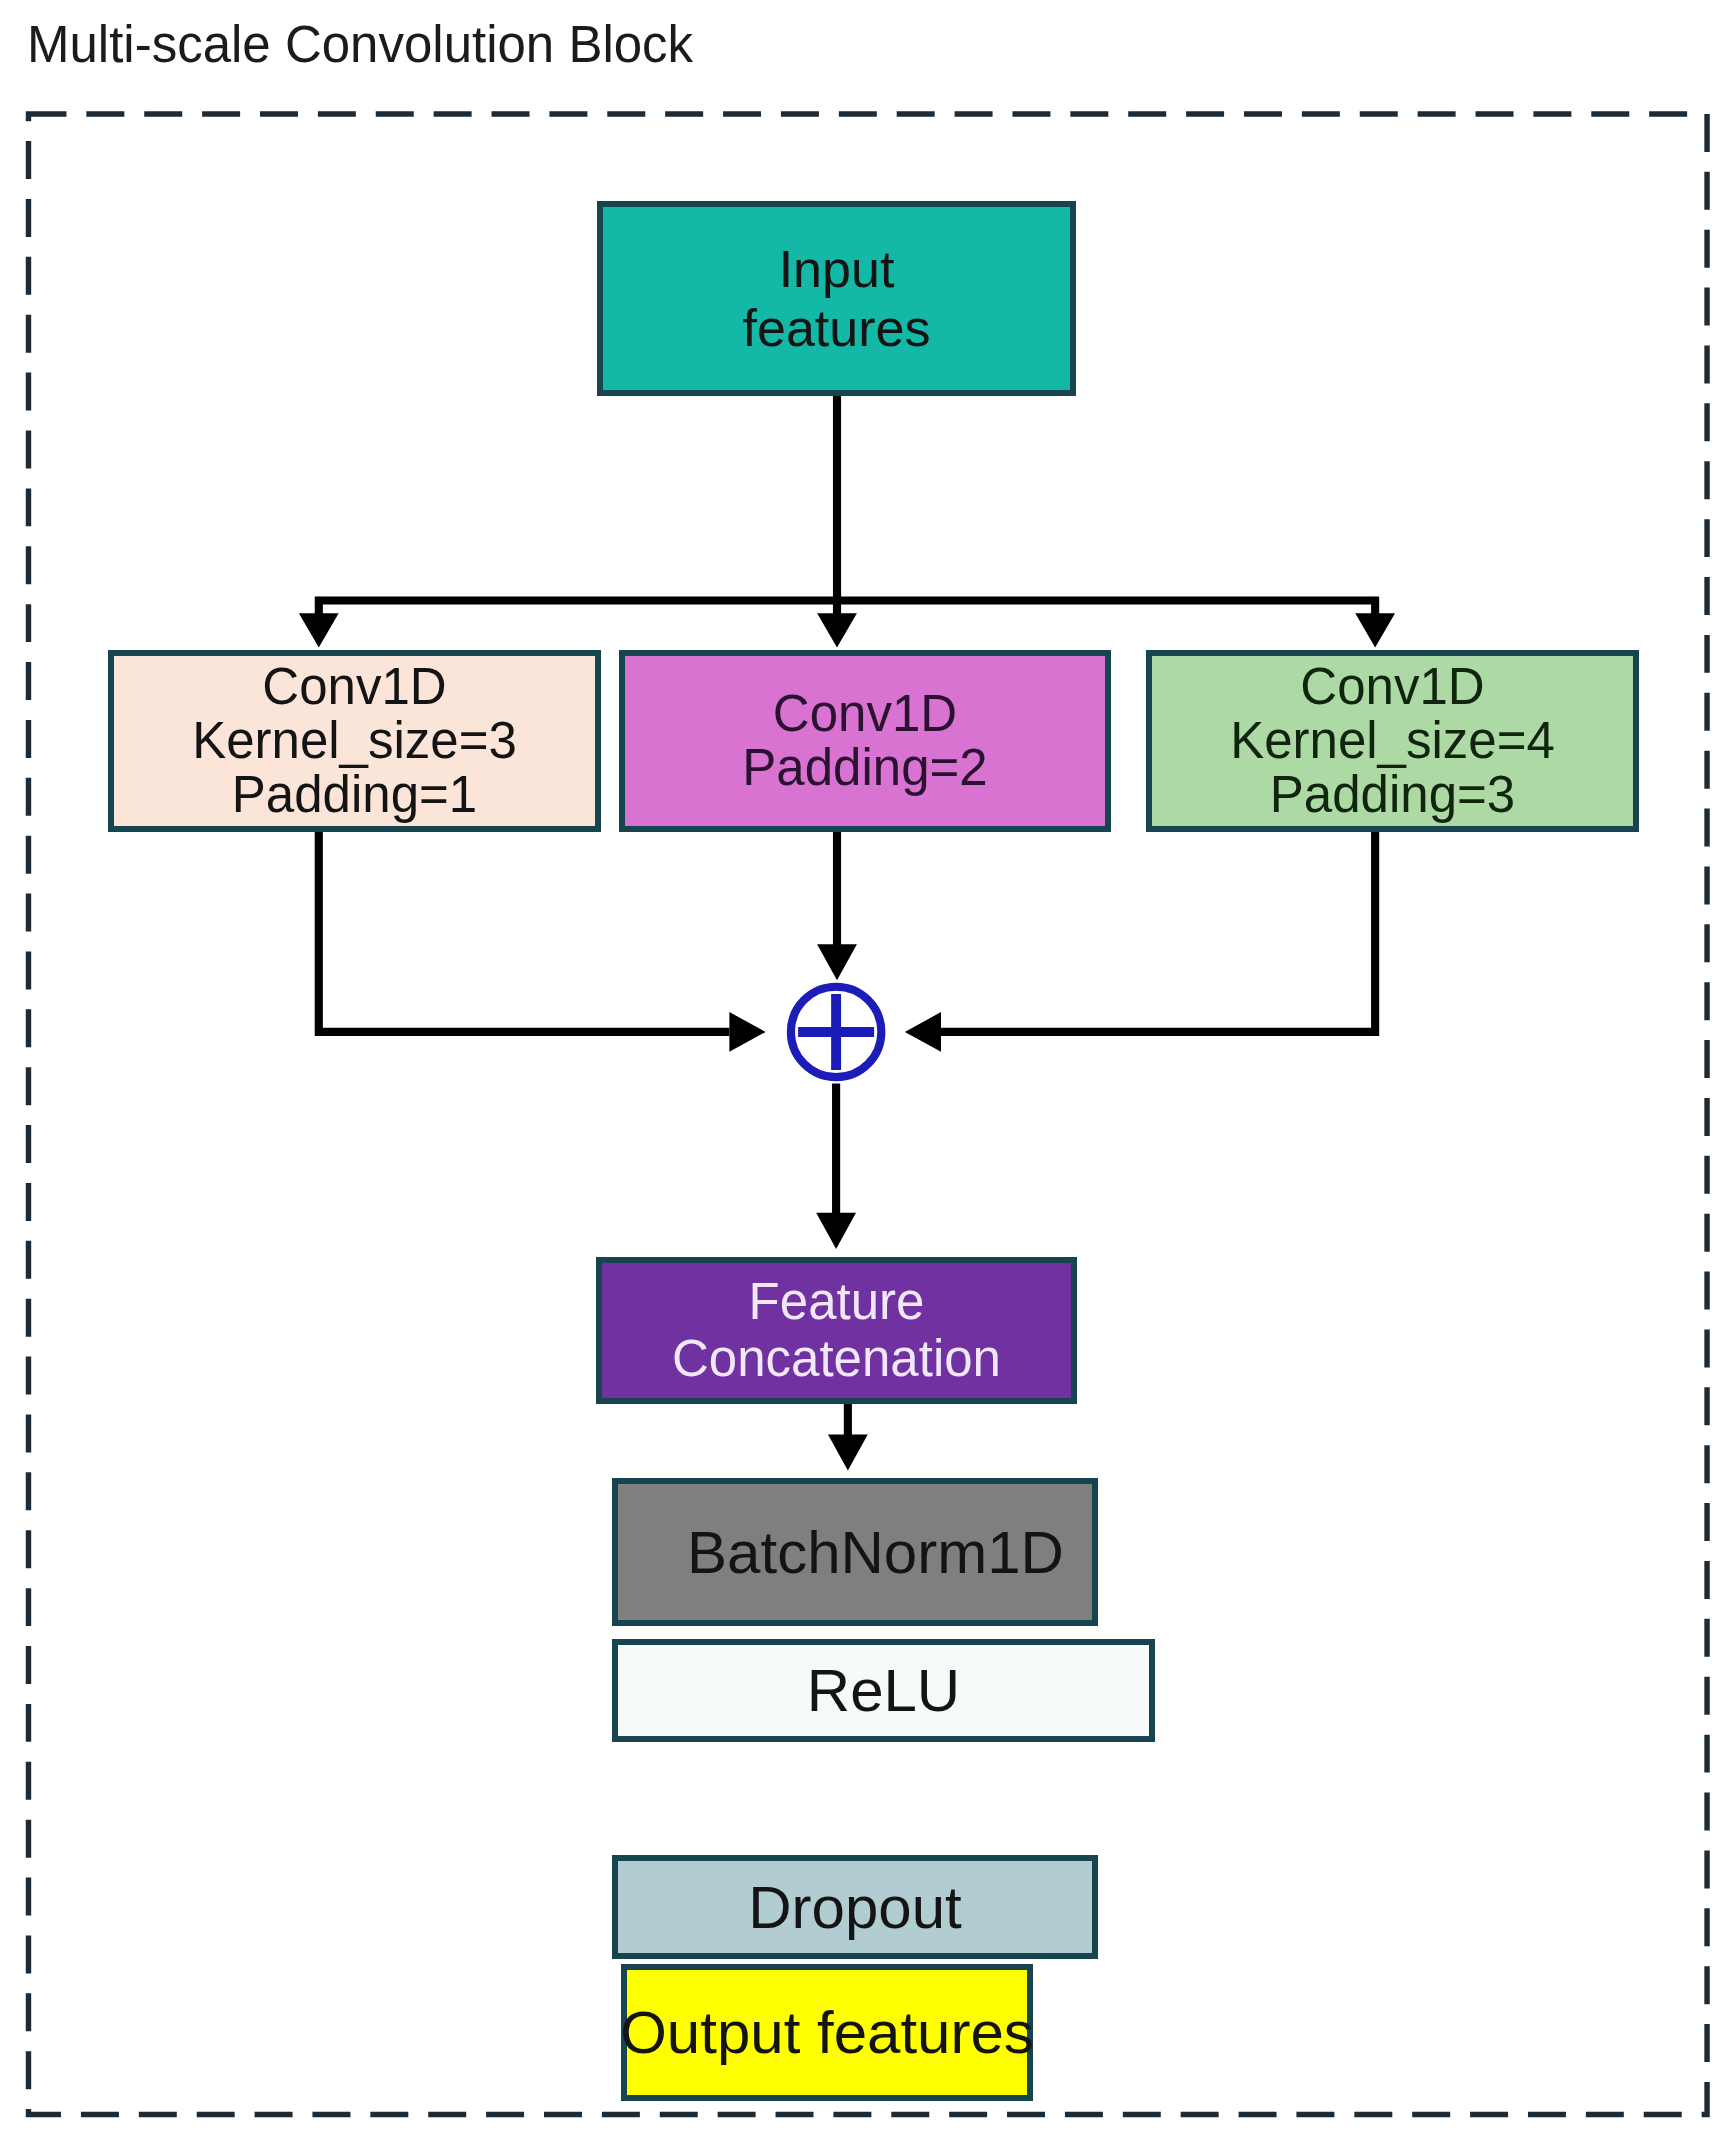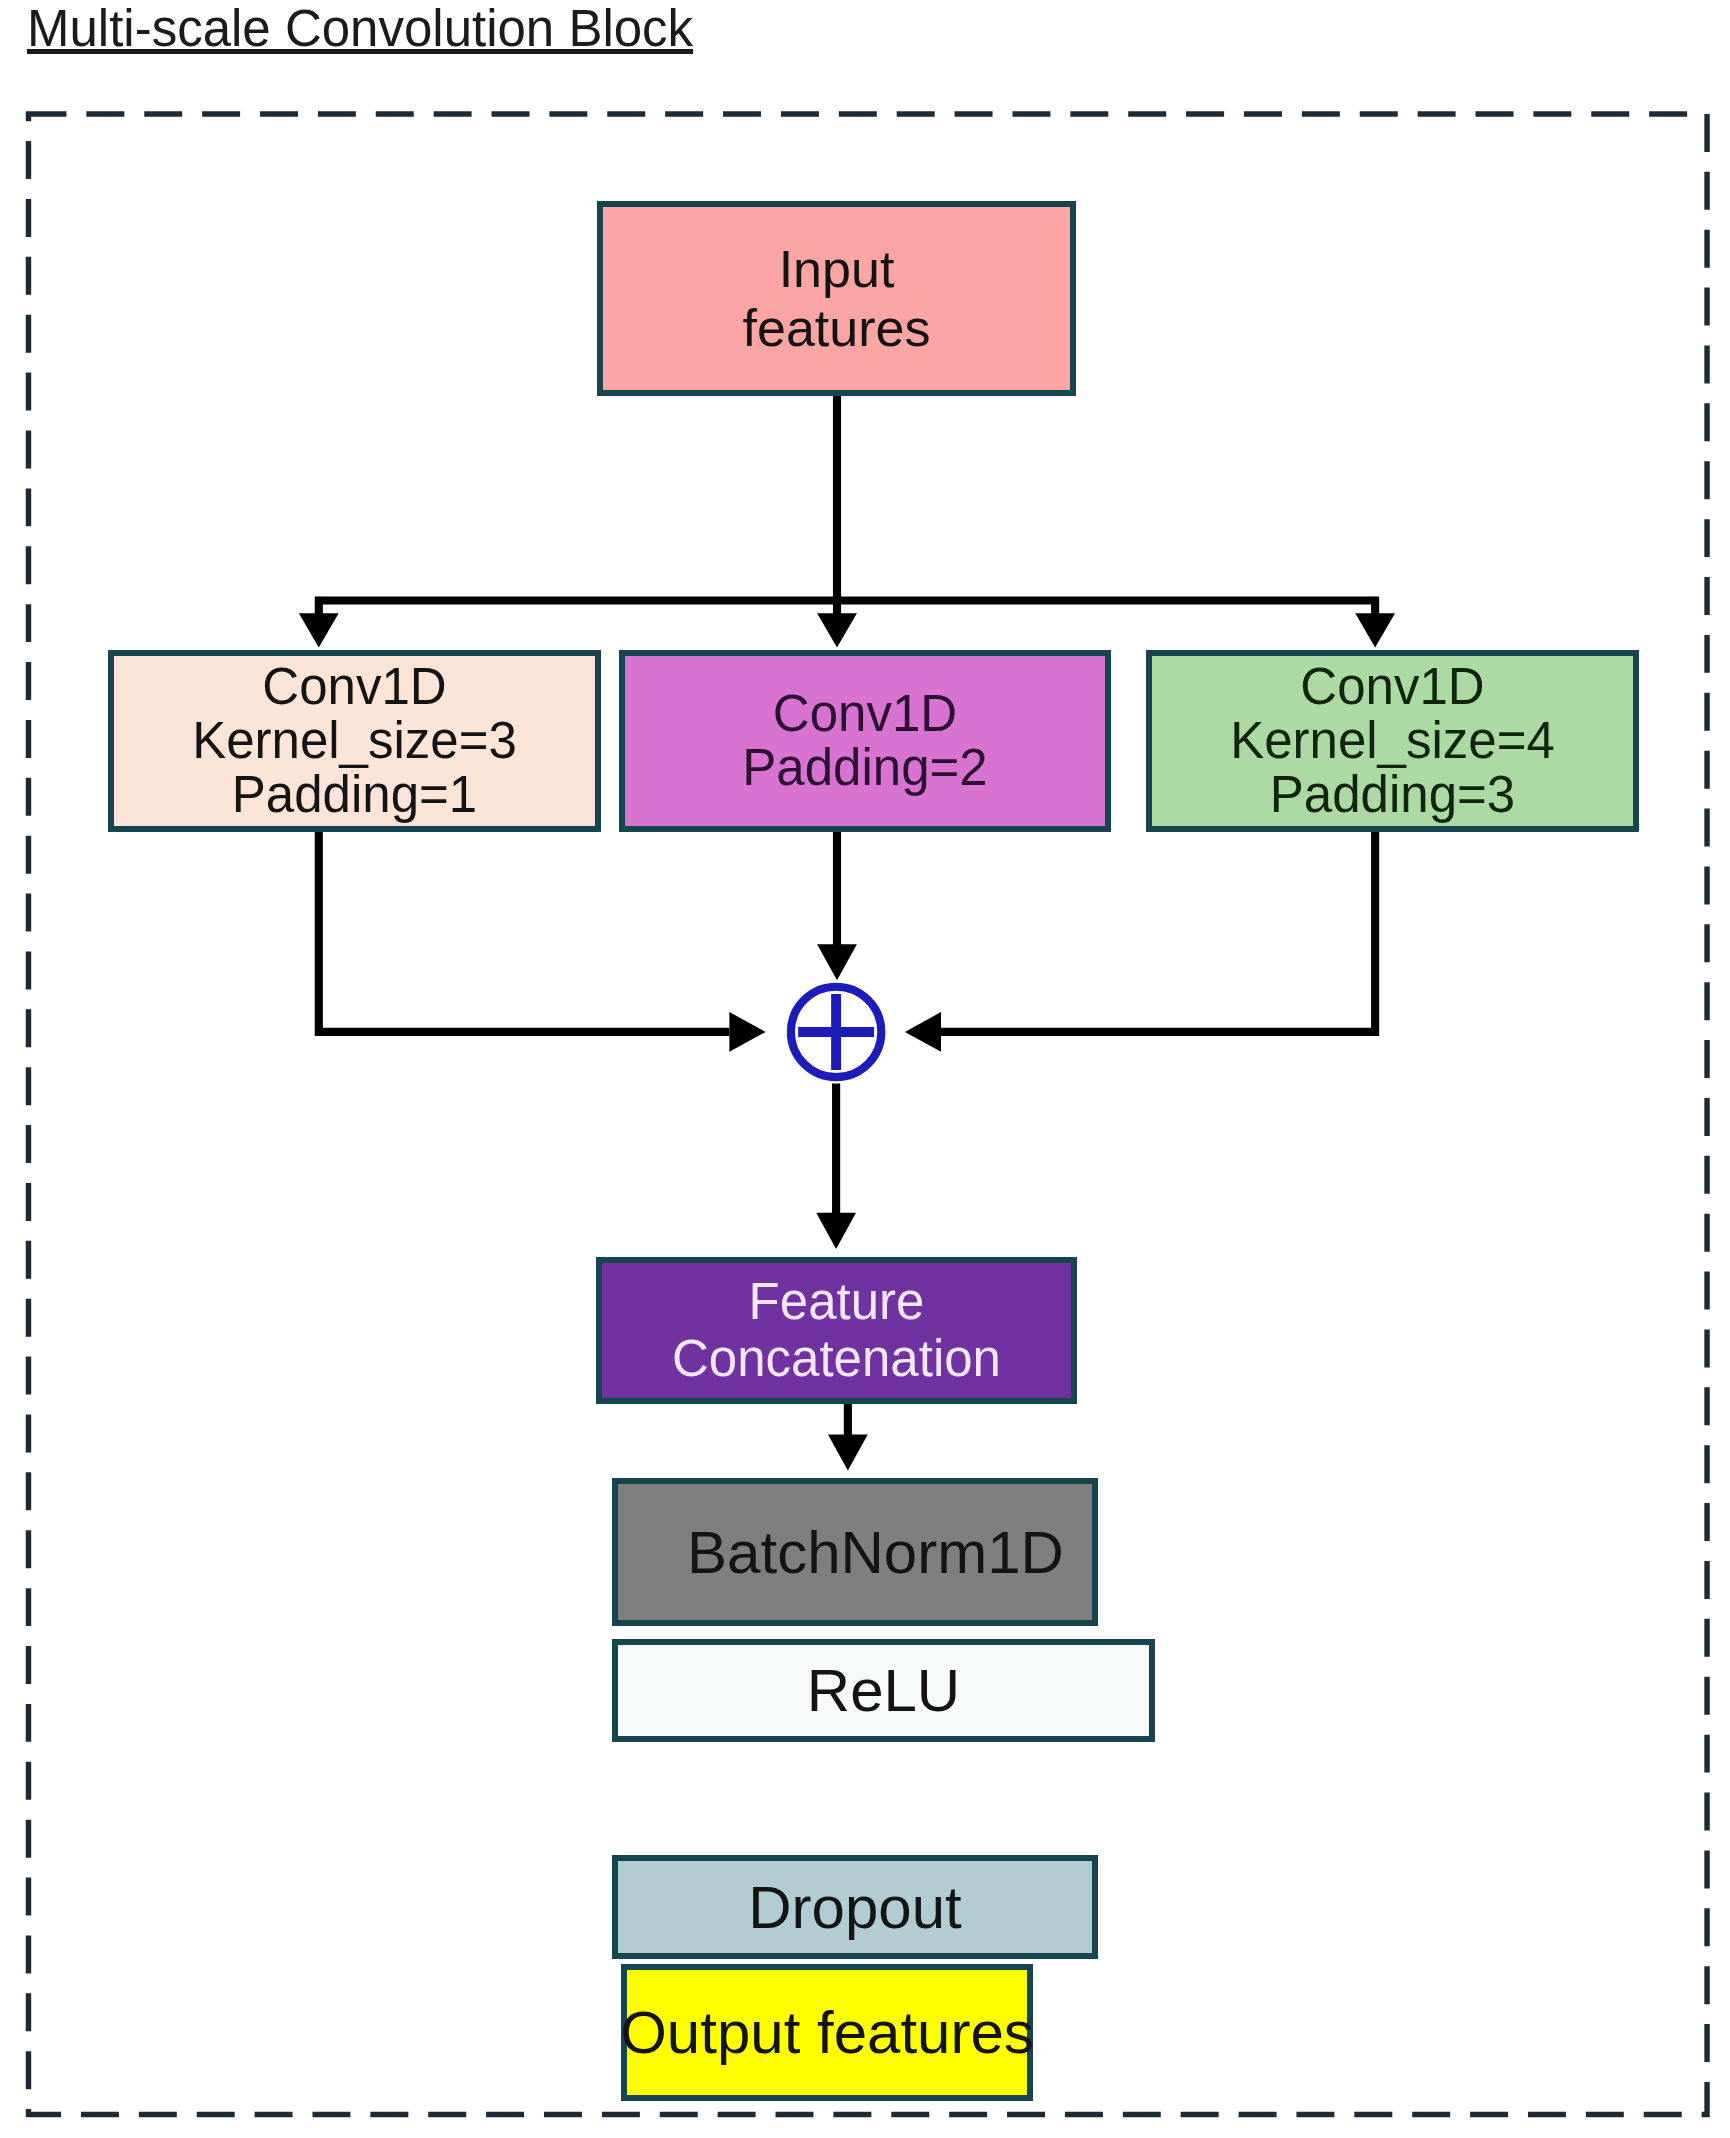--- a/index.html
+++ b/index.html
@@ -11,26 +11,25 @@
     position: relative;
     width: 1731px;
     height: 2138px;
     font-family: "Liberation Sans", sans-serif;
     color: #141414;
     overflow: hidden;
   }
   .title {
     position: absolute;
     left: 27px;
-    top: 1px;
+    top: 17px;
     font-size: 51px;
     line-height: 1.1;
     color: #1b1b1b;
     white-space: nowrap;
-    text-decoration: underline;
   }
   svg.wires {
     position: absolute;
     left: 0;
     top: 0;
     z-index: 0;
   }
   .node {
     position: absolute;
     box-sizing: border-box;
@@ -93,21 +92,21 @@
   <path d="M 924 1198 V 1345" stroke="#000000" stroke-width="9" fill="none"></path>
   <polygon points="902,1341 946,1341 924,1381" fill="#000000"></polygon>
 
   <path d="M 937 1552 V 1590" stroke="#000000" stroke-width="9" fill="none"></path>
   <polygon points="915,1586 959,1586 937,1626" fill="#000000"></polygon>
 
   <path d="M 937 2103 V 2125" stroke="#000000" stroke-width="9" fill="none"></path>
   <polygon points="915,2121 959,2121 937,2161" fill="#000000"></polygon>
 </svg>
 
-<div class="node node-input" style="background-color: #fca5a5;">
+<div class="node node-input" style="background-color: #14b8a6;">
   <span class="line">Input</span>
   <span class="line">features</span>
 </div>
 
 <div class="node node-conv3" style="background-color: rgb(250, 229, 216);">
   <span class="line">Conv1D</span>
   <span class="line">Kernel_size=3</span>
   <span class="line">Padding=1</span>
 </div>
 

